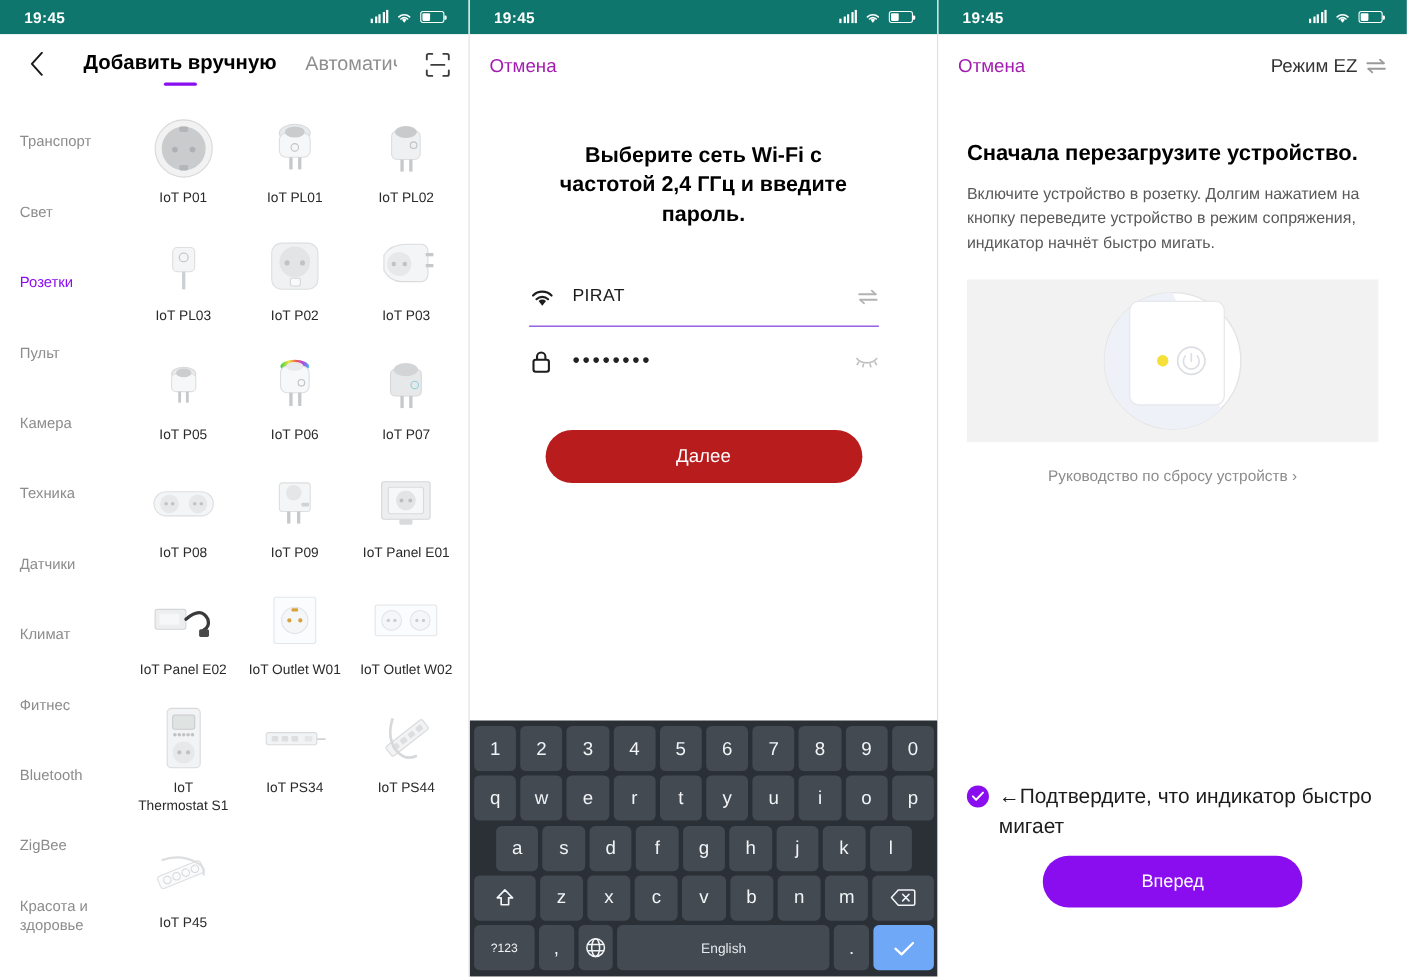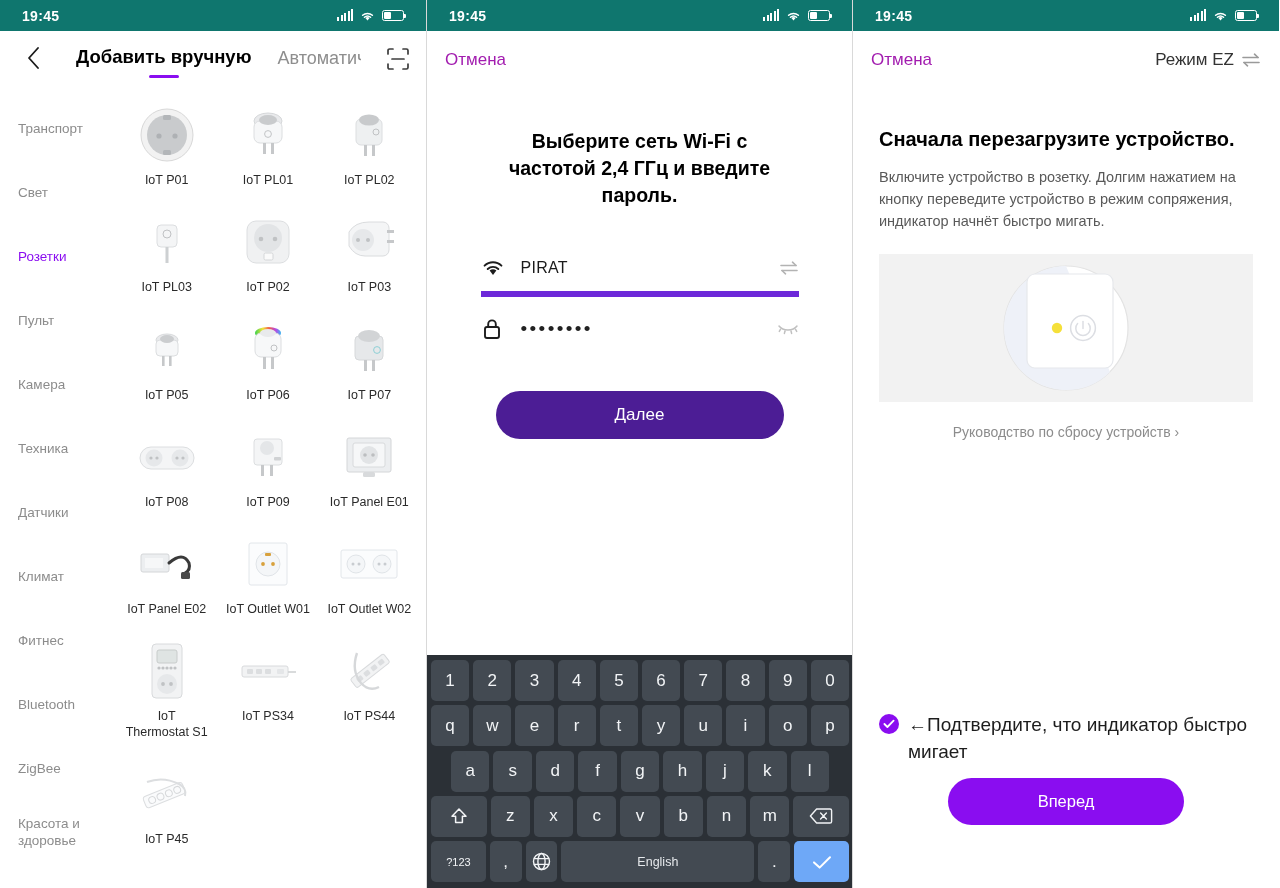--- a/index.html
+++ b/index.html
@@ -85,31 +85,31 @@
 
   
   .navbar2 { height: 57px; display: flex; align-items: center; padding: 0 18px; }
   .link-cancel { font-size: 17px; color: #a21caf; cursor: pointer; }
   .s2-title {
     margin: 40px auto 0 auto; width: 300px; text-align: center;
     font-size: 19.5px; font-weight: bold; color: #000; line-height: 1.38;
   }
   .field {
     margin: 0 auto; width: 318px; display: flex; align-items: center;
-    height: 52px; border-bottom: 6px solid #6d28d9;
+    height: 52px; border-bottom: 1px solid #6d28d9;
   }
   .field.first { margin-top: 36px; }
   .field.second { border-bottom: none; margin-top: 6px;}
   .field .lead { width: 40px; display: flex; align-items: center; }
   .field .val { flex: 1; font-size: 16px; color: #1b1b1b; letter-spacing: .3px; }
   .field .val.dots { font-size: 19px; letter-spacing: 2.4px; color:#222; }
   .field .trail { width: 26px; display: flex; justify-content: flex-end; cursor: pointer; }
   .btn-primary {
     display: block; margin: 36px auto 0 auto; width: 288px; height: 48px;
-    background: #4c1d95; color: #fff; border: none; border-radius: 24px;
+    background: #b91c1c; color: #fff; border: none; border-radius: 24px;
     font-size: 17px; font-family: inherit; cursor: pointer;
   }
 
   
   .keyboard {
     position: absolute; left: 0; bottom: 0; width: 426px; height: 233px;
     background: #2b3036; padding: 5px 4px 6px 4px;
     display: flex; flex-direction: column; justify-content: space-between;
   }
   .krow { display: flex; justify-content: center; gap: 4px; height: 41px; }

